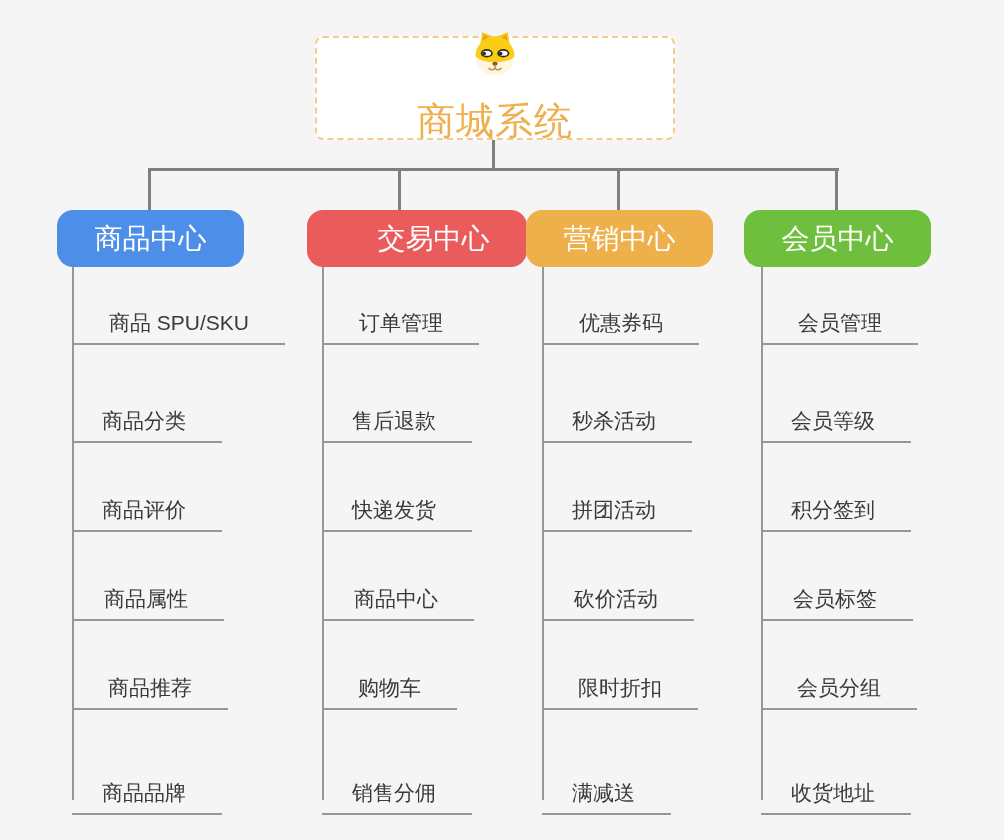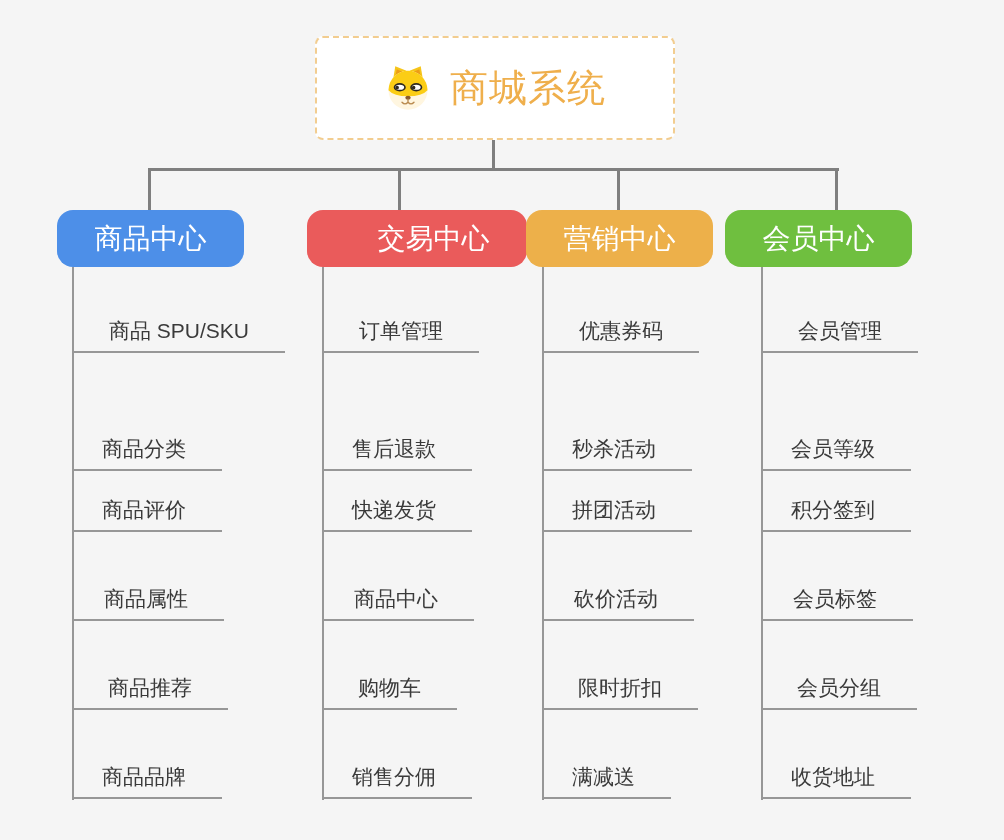--- a/index.html
+++ b/index.html
@@ -7,47 +7,47 @@
     width:1004px;height:840px;position:relative;overflow:hidden;
     background:#f5f5f5;
     font-family:"Liberation Sans","DejaVu Sans",sans-serif;
   }
   .abs{position:absolute;}
   
   .root-node{
     left:315px;top:36px;width:360px;height:104px;
     background:#ffffff;border:2px dashed #f2cd90;border-radius:8px;
     box-sizing:border-box;
-    display:flex;align-items:center;justify-content:center;gap:18px;
+    display:flex;align-items:center;justify-content:center;gap:18px;flex-direction:column;
   }
   .root-title{font-size:38px;font-weight:500;color:#efaf4c;letter-spacing:1px;}
   .root-icon{width:48px;height:48px;flex:0 0 auto;}
   
   .line{background:#7f7f7f;}
   .root-stub{left:492px;top:138px;width:3px;height:32px;}
   .bus{left:148px;top:168px;width:691px;height:3px;}
   .drop{top:169px;width:3px;height:42px;}
   .drop1{left:148px;} .drop2{left:398px;} .drop3{left:617px;} .drop4{left:835px;}
   
   .branch-box{
     top:210px;width:187px;height:57px;border-radius:16px;
     display:flex;align-items:center;justify-content:center;
     color:#ffffff;font-size:28px;
   }
-  .bb1{left:57px;} .bb2{left:307px;} .bb3{left:526px;} .bb4{left:725px;}
+  .bb1{left:57px;} .bb2{left:307px;} .bb3{left:526px;} .bb4{left:744px;}
   
   .trunk{width:2px;top:267px;height:533px;background:#979797;}
   .t1{left:72px;} .t2{left:322px;} .t3{left:542px;} .t4{left:761px;}
   
   .child{
     white-space:nowrap;font-size:21px;color:#3a3a3a;line-height:26px;
     padding:0 36px 7px 30px;border-bottom:2px solid #979797;
   }
   .c1{left:72px;} .c2{left:322px;} .c3{left:542px;} .c4{left:761px;}
-  .r0{top:318px;padding-left:37px;} .r1{top:408px;margin-top:28px;} .r2{top:497px;text-align:right;} .r3{top:586px;padding-left:32px;} .r4{top:675px;padding-left:36px;} .r5{top:764px;}
+  .r0{top:310px;padding-left:37px;} .r1{top:408px;} .r2{top:497px;text-align:right;} .r3{top:586px;padding-left:32px;} .r4{top:675px;padding-left:36px;} .r5{top:780px;}
 </style>
 </head>
 <body>
 
 <div class="abs line root-stub"></div>
 <div class="abs line bus"></div>
 <div class="abs line drop drop1"></div>
 <div class="abs line drop drop2"></div>
 <div class="abs line drop drop3"></div>
 <div class="abs line drop drop4"></div>

